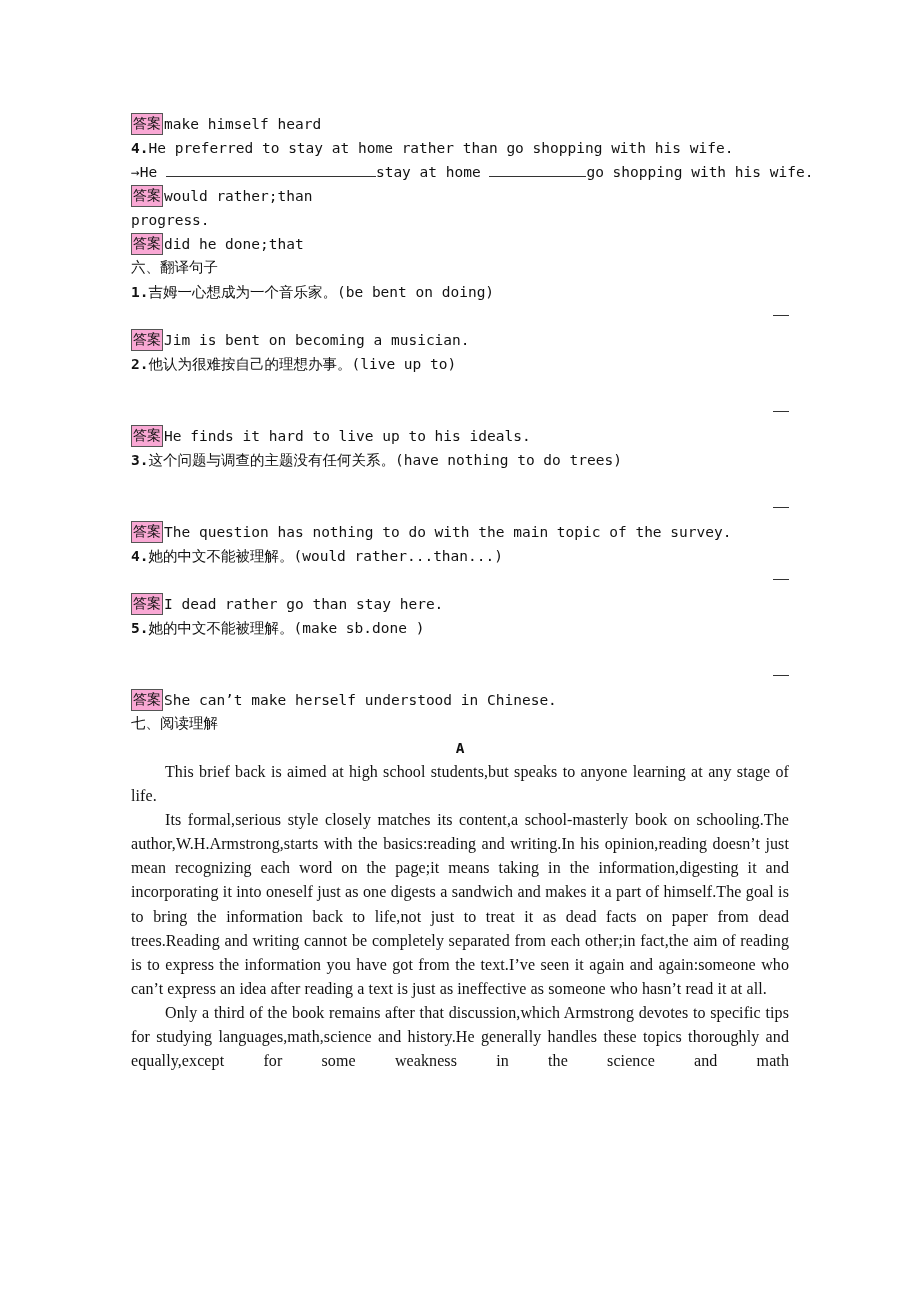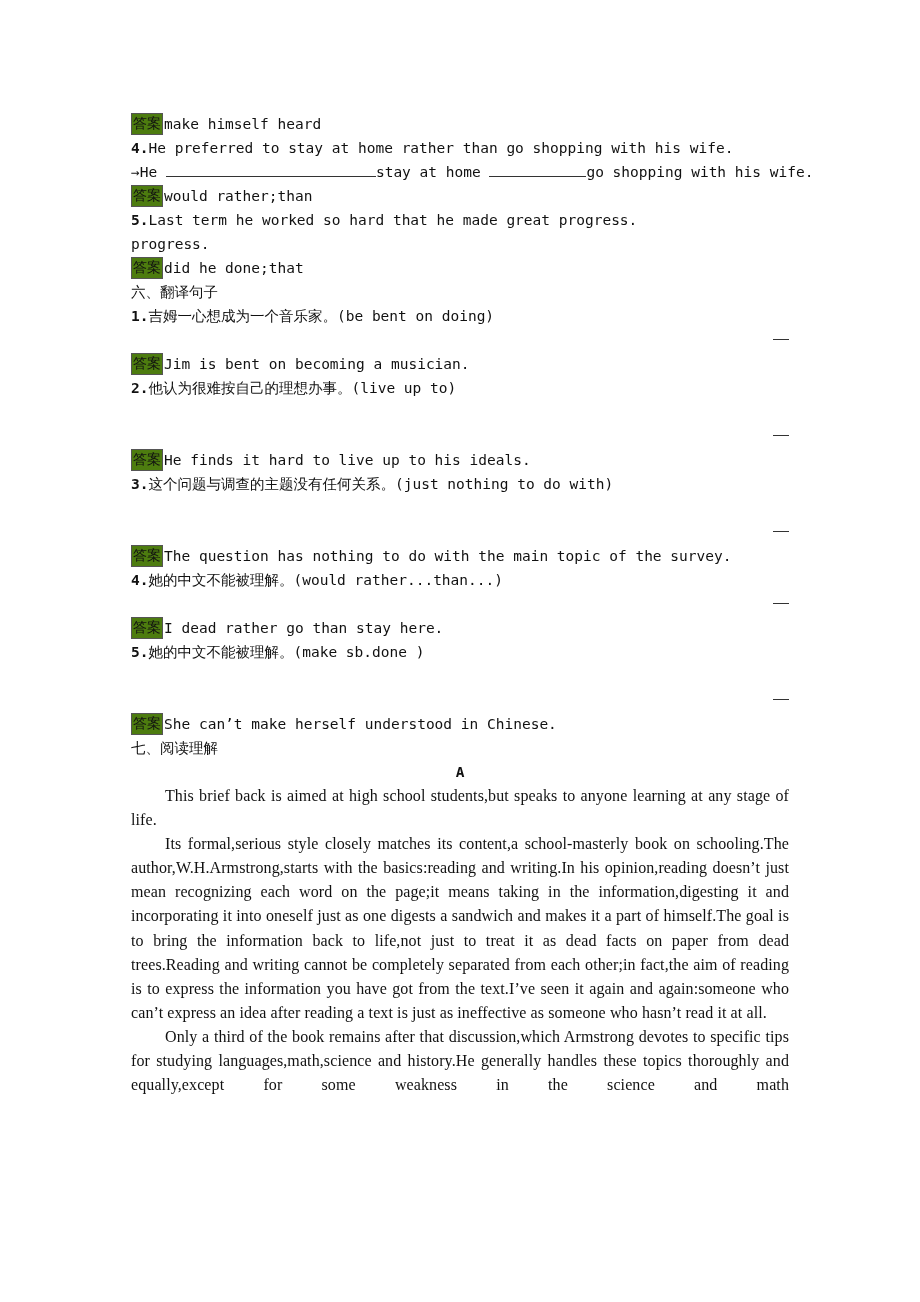--- a/index.html
+++ b/index.html
@@ -1,52 +1,49 @@
 <!DOCTYPE html>
 <html><head>
 <meta charset="utf-8">
 <style>
   html, body { margin: 0; padding: 0; background: #ffffff; }
   body { width: 920px; height: 1302px; position: relative; overflow: hidden;
          font-family: "DejaVu Sans Mono", "Liberation Mono", monospace; color: #111; }
   .page { position: absolute; left: 131px; top: 112px; width: 658px; }
   .line { position: relative; height: 24px; line-height: 24px; font-size: 14.5px; white-space: nowrap; }
   .ans { display: inline-block; height: 20px; line-height: 19px; padding: 0 1px; margin-right: 1px;
-         background: #4d7c0f; border: 1px solid #555; font-size: 14px; vertical-align: 1px;
+         background: #f9a8d4; border: 1px solid #555; font-size: 14px; vertical-align: 1px;
          font-family: "DejaVu Sans", sans-serif; letter-spacing: 0px; }
   .blank { display: inline-block; border-bottom: 1px solid #333; height: 16px; vertical-align: baseline; }
   .dash { position: absolute; right: 0; top: 11px; width: 16px; height: 0; border-top: 1.5px solid #333; }
   .empty { height: 24px; position: relative; }
   .center { text-align: center; font-weight: bold; }
   .para { font-family: "Liberation Serif", "DejaVu Serif", serif; font-size: 16px; line-height: 24.1px;
           text-align: justify; text-indent: 34px; margin: 0; letter-spacing: 0.1px; }
-  .zh { font-family: Liberation Sans, sans-serif; }
+  .zh { font-family: Liberation Mono, monospace; }
 </style>
 </head>
 <body>
 
 <div class="page">
 
   <div class="line">
     <span class="ans">答案</span><span>make himself heard</span>
   </div>
 
   <div class="line">
     <b>4.</b><span>He preferred to stay at home rather than go shopping with his wife.</span>
   </div>
   <div class="line">
     <span>→He </span><span class="blank" style="width:210px"></span><span>stay at home </span><span class="blank" style="width:97px"></span><span>go shopping with his wife.</span>
   </div>
   <div class="line">
     <span class="ans">答案</span><span>would rather;than</span>
   </div>
 
-  <div class="line">
-    <b>5.</b><span>Last term he worked so hard that he made great progress.</span>
-  </div>
   <div class="line">
     <span>progress.</span>
   </div>
   <div class="line">
     <span class="ans">答案</span><span>did he done;that</span>
   </div>
 
   <div class="line zh">六、翻译句子</div>
 
   <div class="line">
@@ -65,21 +62,21 @@
   <div class="empty"></div>
   <div class="empty">
       <span class="dash"></span>
     </div>
   <div class="line">
     <span class="dash" style="top:-13px"></span>
     <span class="ans">答案</span><span>He finds it hard to live up to his ideals.</span>
   </div>
 
   <div class="line">
-    <b>3.</b><span>这个问题与调查的主题没有任何关系。(just nothing to do with)</span>
+    <b>3.</b><span>这个问题与调查的主题没有任何关系。(have nothing to do trees)</span>
   </div>
   <div class="empty"></div>
   <div class="empty">
       <span class="dash"></span>
     </div>
   <div class="line">
     <span class="dash" style="top:-13px"></span>
     <span class="ans">答案</span><span>The question has nothing to do with the main topic of the survey.</span>
   </div>
 

